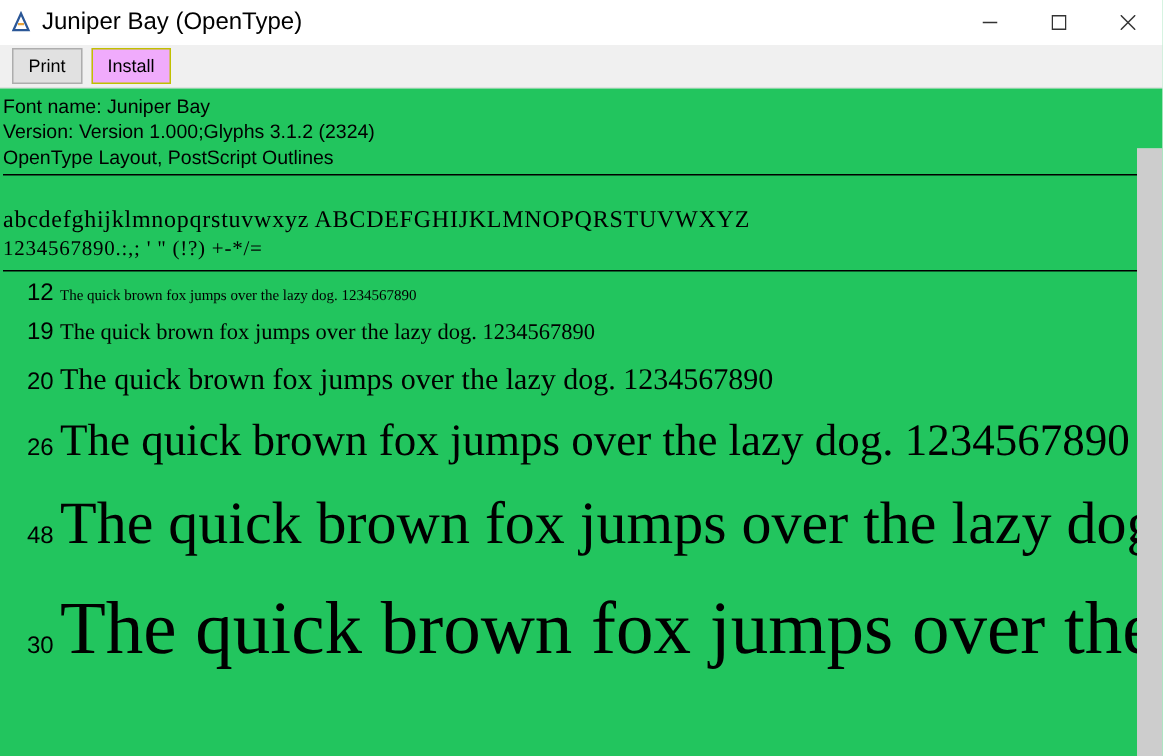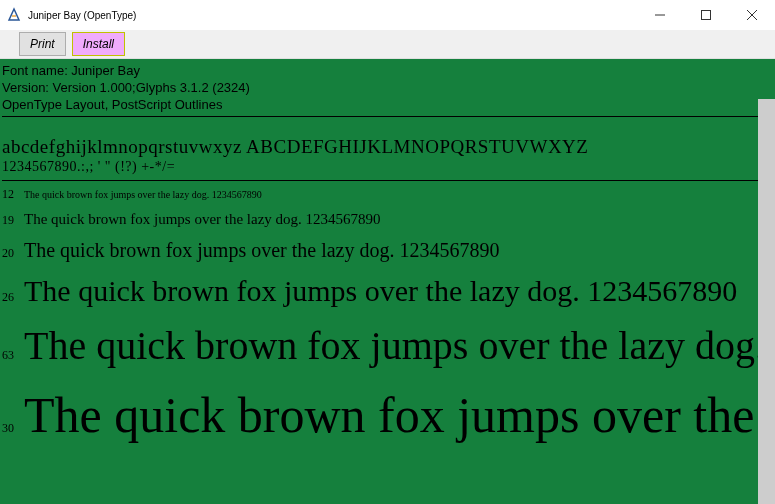--- a/index.html
+++ b/index.html
@@ -21,21 +21,21 @@
     display: flex;
     align-items: center;
     padding: 0 0 0 6px;
     position: relative;
   }
   .titlebar .app-icon {
     width: 16px; height: 16px; margin-right: 6px;
     display: inline-block;
   }
   .titlebar .title {
-    font-size: 10px;
+    font-size: 16px;
     color: #000;
   }
   .win-controls {
     position: absolute;
     right: 0; top: 0;
     height: 30px;
     display: flex;
   }
   .win-controls .wc {
     width: 46px;
@@ -47,23 +47,22 @@
   .win-controls .wc svg { display:block; }
   .wc-line { stroke:#333; stroke-width:1; }
 
   
   .toolbar {
     height: 28px;
     background: #f0f0f0;
     border-bottom: 1px solid #e0e0e0;
     display: flex;
     align-items: center;
-    padding: 0 19px;
+    padding: 0 8px;
     gap: 6px;
-    font-style: italic;
   }
   .btn {
     height: 22px;
     padding: 0 10px;
     border: 1px solid #adadad;
     background: #e1e1e1;
     font-size: 12px;
     display: flex;
     align-items: center;
     cursor: default;
@@ -71,21 +70,21 @@
   .btn.install {
     background: #f0abfc;
     border-color: #c0c000;
   }
 
   
   .preview {
     position: relative;
     height: calc(504px - 30px - 28px);
     overflow: hidden;
-    background: #15803d;
+    background: #22c55e;
   }
   .scroll-inner {
     padding: 4px 2px 0 2px;
     width: calc(100% - 17px); 
   }
   .meta {
     font-family: Arial, sans-serif;
     font-size: 13px;
     line-height: 16px;
     margin-bottom: 1px;
@@ -99,33 +98,34 @@
   
   .hand {
     font-family: "Segoe Script", "Comic Sans MS", cursive;
     white-space: nowrap;
     overflow: hidden;
     font-weight: 500;
   }
   .charset {
     letter-spacing: 0.5px;
   }
-  .charset1 { font-size: 19px; line-height: 20px; margin-top: 20px;}
+  .charset1 { font-size: 16px; line-height: 20px; margin-top: 20px;}
   .charset2 { font-size: 14px; line-height: 20px; margin-bottom: 2px;}
   .waterfall-row {
     display: flex;
     align-items: baseline;
     margin-top: 6px;
   }
   .size-label {
-    font-family: Liberation Serif, serif;
-    font-size: 12px;
+    font-family: Liberation Sans, sans-serif;
+    font-size: 16px;
     color: #000;
     width: 22px;
     flex: 0 0 22px;
+    margin-left: 16px;
   }
   .sample {
     flex: 1;
     overflow: hidden;
   }
   .s12 { font-size: 10px; line-height: 14px; }
   .s18 { font-size: 15px; line-height: 22px; }
   .s24 { font-size: 20px; line-height: 28px; }
   .s36 { font-size: 30px; line-height: 42px; }
   .s48 { font-size: 40px; line-height: 56px; }
@@ -205,21 +205,21 @@
         </div>
         <div class="waterfall-row">
           <div class="size-label">20</div>
           <div class="sample hand s24">The quick brown fox jumps over the lazy dog. 1234567890</div>
         </div>
         <div class="waterfall-row">
           <div class="size-label">26</div>
           <div class="sample hand s36">The quick brown fox jumps over the lazy dog. 1234567890</div>
         </div>
         <div class="waterfall-row">
-          <div class="size-label">63</div>
+          <div class="size-label">48</div>
           <div class="sample hand s48">The quick brown fox jumps over the lazy dog. 1234567890</div>
         </div>
         <div class="waterfall-row">
           <div class="size-label">30</div>
           <div class="sample hand s60">The quick brown fox jumps over the lazy dog. 1234567890</div>
         </div>
       </div>
   </div>
 
   <div class="scrollbar">

